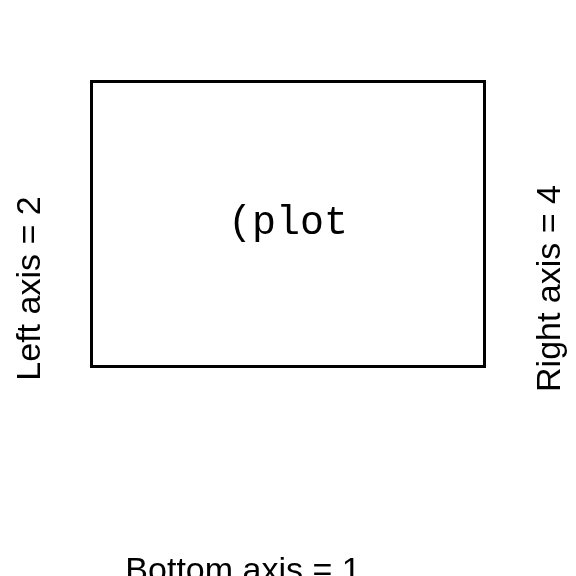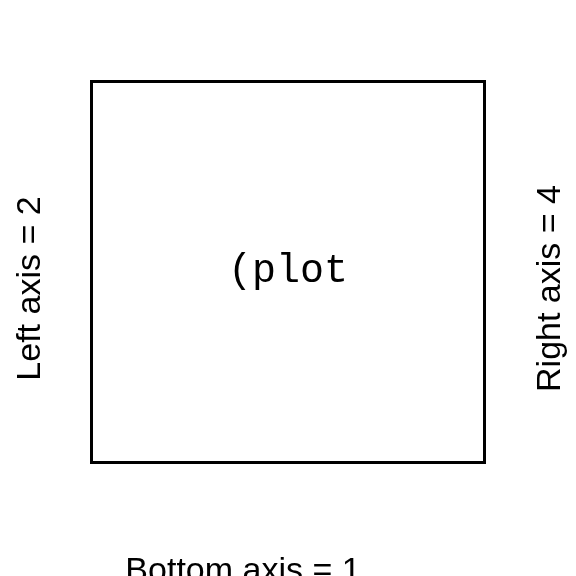--- a/index.html
+++ b/index.html
@@ -70,21 +70,21 @@
       transform-origin: center;
       font-size: 34px;
       color: #000;
       white-space: nowrap;
     }
     .plot-box {
       position: absolute;
       left: 90px;
       top: 80px;
       width: 396px;
-      height: 384px;
+      height: 288px;
       border: 3px solid #000;
       display: flex;
       align-items: center;
       justify-content: center;
       flex-direction: column;
       font-family: "Courier New", Courier, monospace;
       font-size: 40px;
       color: #000;
       text-align: left;
       line-height: 1.2;

